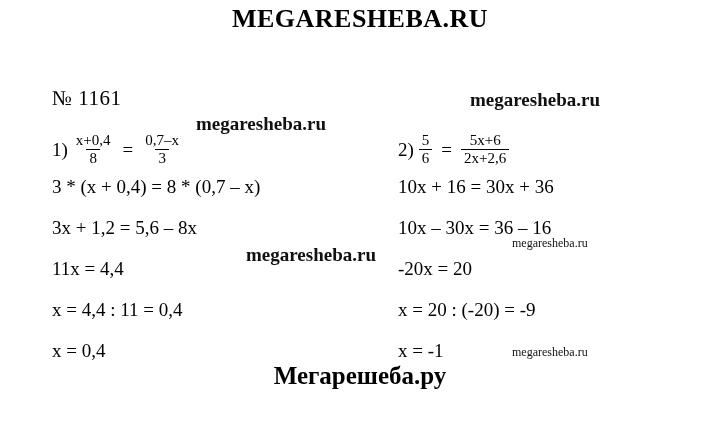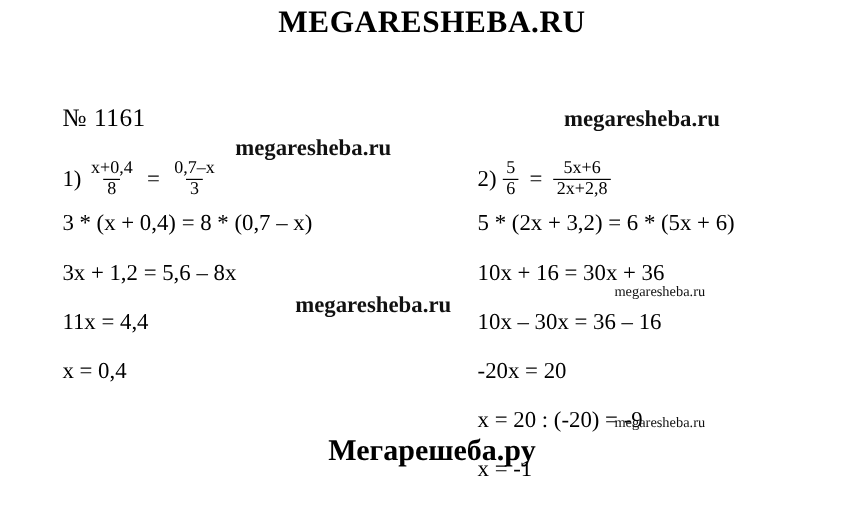--- a/index.html
+++ b/index.html
@@ -129,37 +129,37 @@
       </span>
       <span class="eqsign">=</span>
       <span class="frac">
         <span class="num">0,7–x</span>
         <span class="den">3</span>
       </span>
     </div>
     <div class="line">3 * (x + 0,4) = 8 * (0,7 – x)</div>
     <div class="line">3x + 1,2 = 5,6 – 8x</div>
     <div class="line">11x = 4,4</div>
+    <div class="line">x = 4,4 : 11 = 0,4</div>
     <div class="line">x = 0,4</div>
   </div>
 
   <div class="col col-right">
     <div class="line eq-line">
       <span class="marker">2)</span>
       <span class="frac">
         <span class="num">5</span>
         <span class="den">6</span>
       </span>
       <span class="eqsign">=</span>
       <span class="frac">
         <span class="num">5x+6</span>
-        <span class="den">2x+2,8</span>
+        <span class="den">2x+2,6</span>
       </span>
     </div>
-    <div class="line">5 * (2x + 3,2) = 6 * (5x + 6)</div>
     <div class="line">10x + 16 = 30x + 36</div>
     <div class="line">10x – 30x = 36 – 16</div>
     <div class="line">-20x = 20</div>
     <div class="line">x = 20 : (-20) = -9</div>
     <div class="line">x = -1</div>
   </div>
 
   <div class="wm wm-a">megaresheba.ru</div>
   <div class="wm wm-b">megaresheba.ru</div>
   <div class="wm wm-c">megaresheba.ru</div>

